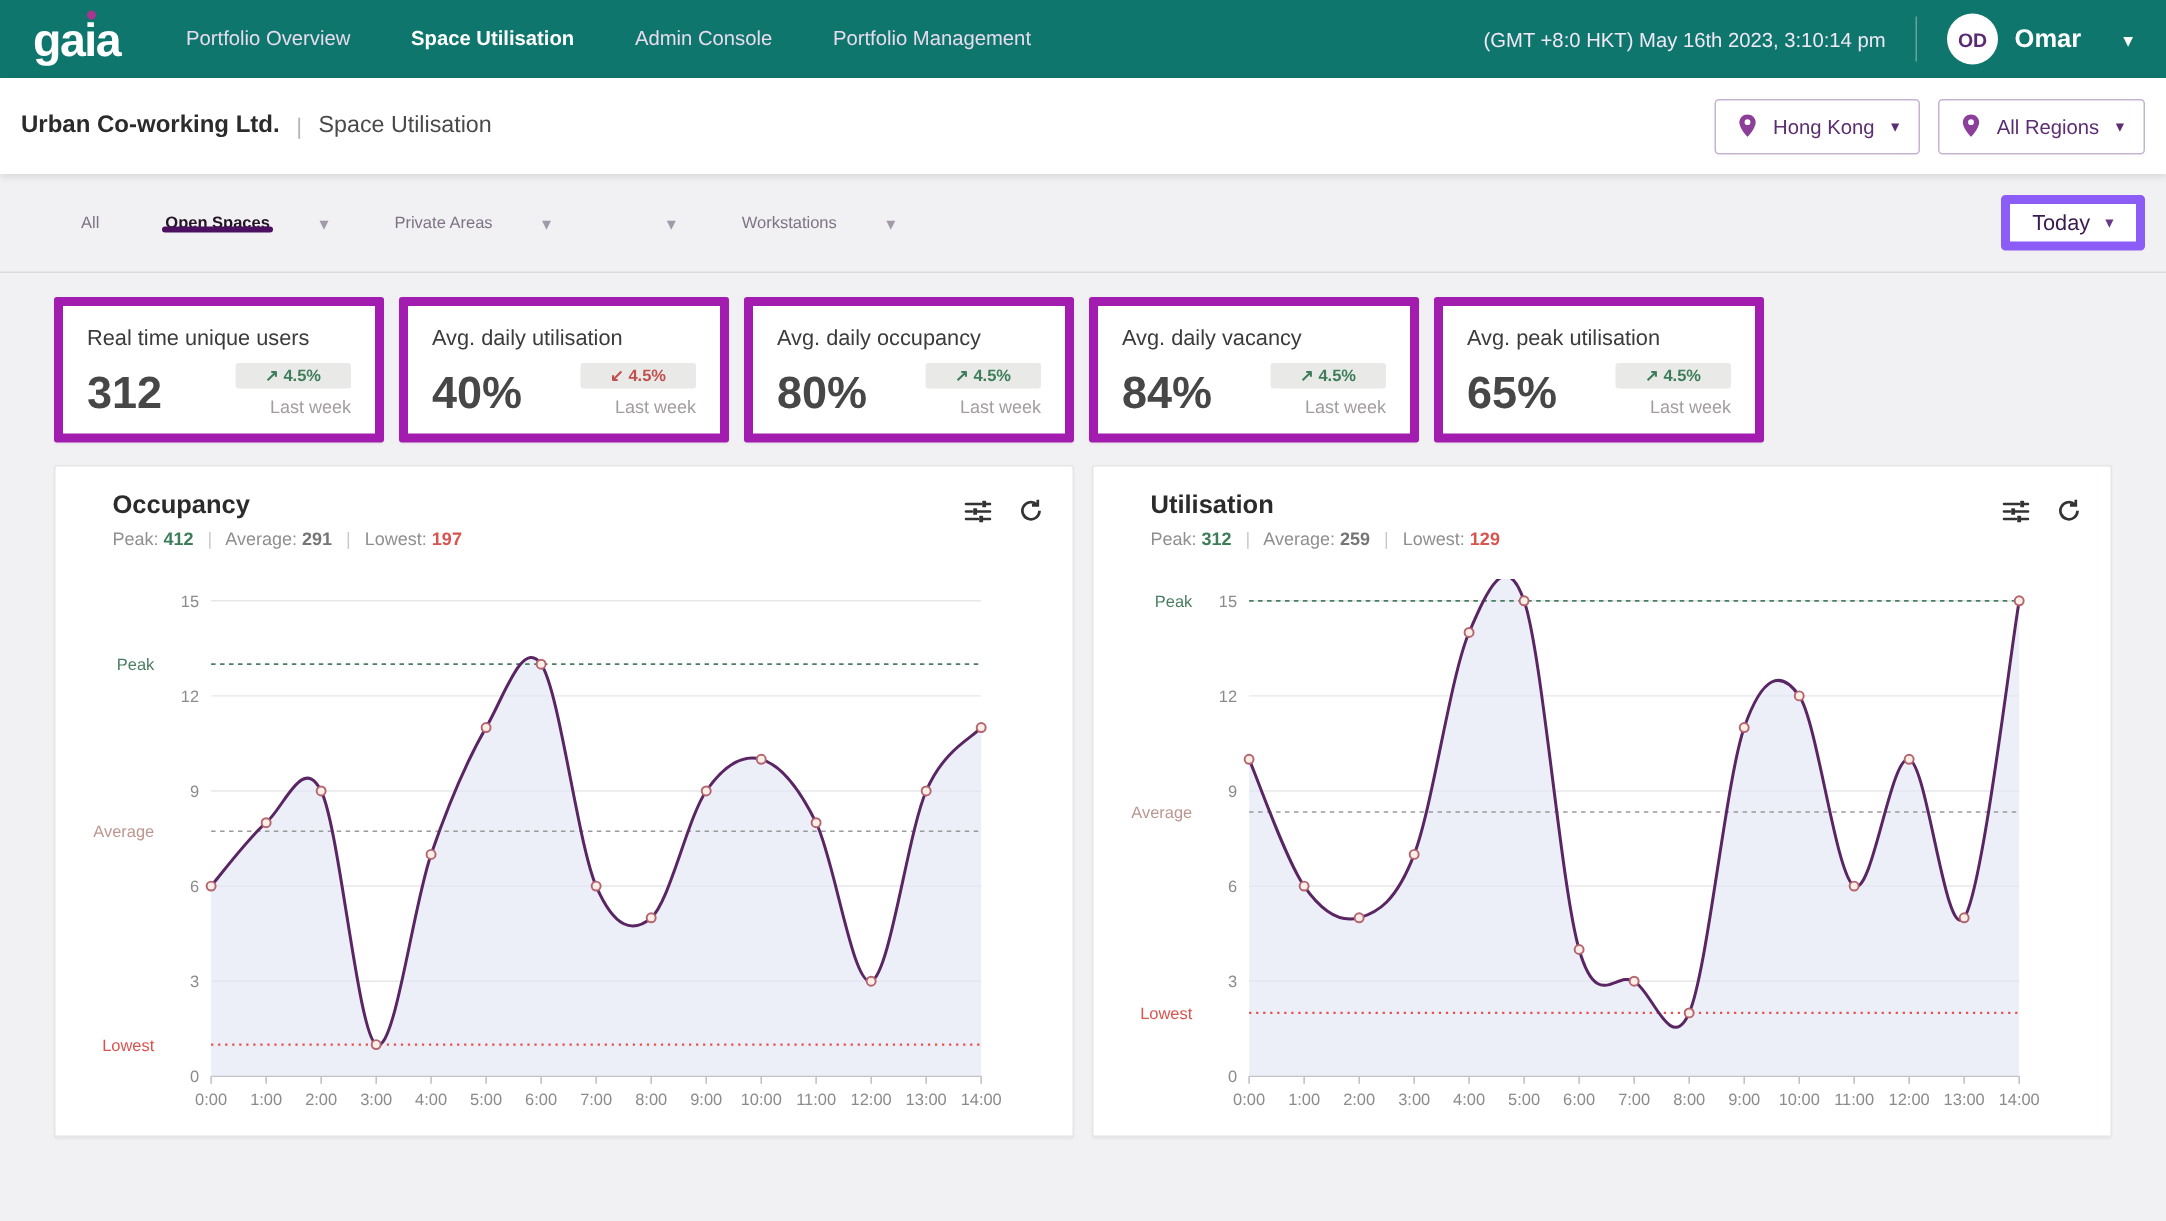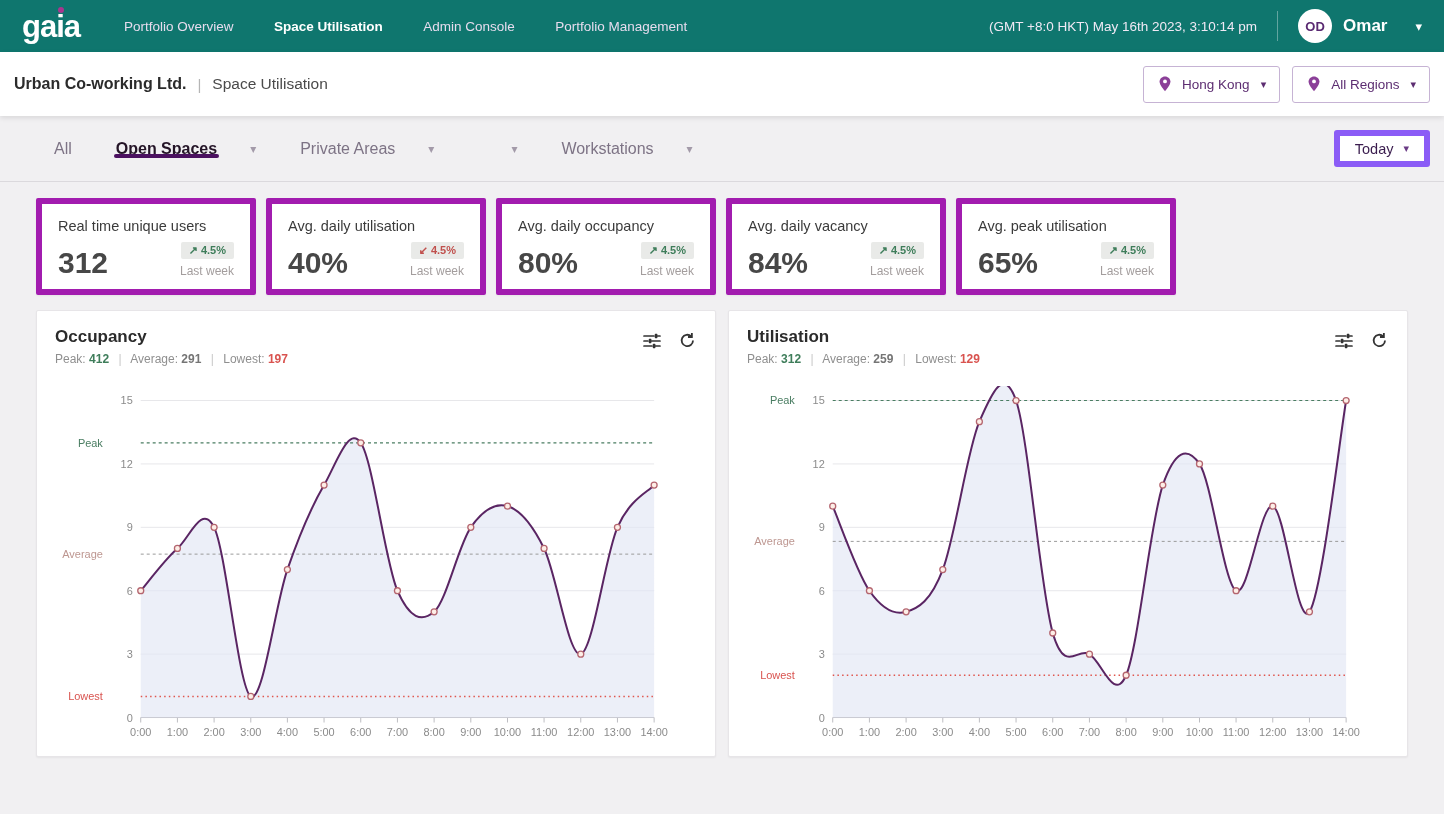--- a/index.html
+++ b/index.html
@@ -28,49 +28,49 @@
   .crumb-sep { color:#b5b5b5; font-size:15px; margin:0 11px; }
   .crumb-page { font-size:15.5px; color:#4a4a4a; }
   .region-btn { display:flex; align-items:center; gap:9px; height:37px; padding:0 13px; background:#fff;
     border:1px solid #c6b3d4; border-radius:3px; color:#5c2d71; font-size:13.5px; margin-left:12px; cursor:pointer; }
   .region-btn .caret { color:#5c2d71; font-size:11px; margin-left:2px; }
 
   
   .tabbar { height:66px; background:#f1f0f2; border-bottom:1px solid #dbd9dd; display:flex;
     align-items:center; padding:0 14px 0 54px; }
   .tab { display:flex; align-items:center; height:100%; position:relative; margin-right:44px; cursor:pointer; }
-  .tab-label { font-size:16px; color:#7d7385; position:relative; padding:8px 0; }
+  .tab-label { font-size:11px; color:#7d7385; position:relative; padding:8px 0; }
   .tab.active .tab-label { color:#241427; font-weight:700; }
   .tab.active .tab-label::after { content:""; position:absolute; left:-2px; right:-2px; bottom:8px;
     height:4px; border-radius:3px; background:#4b1160; }
   .tab-caret { color:#a39aa9; font-size:12px; margin-left:33px; cursor:pointer; }
   .today-btn { margin-left:auto; display:flex; align-items:center; gap:10px; height:37px; padding:0 15px;
     background:#fff; border:6px solid #8b5cf6; border-radius:3px; color:#3a1c4e; font-size:14.5px; cursor:pointer; }
   .today-btn .caret { color:#6a3a85; font-size:11px; }
 
   
   .content { padding:16px 36px 0; }
   .kpi-row { display:flex; gap:10px; }
   .kpi-card { width:220px; height:97px; background:#fff; border:6px solid #a21caf; border-radius:2px;
     box-shadow:0 1px 2px rgba(0,0,0,.05); padding:14px 16px 12px; }
   .kpi-title { font-size:14.5px; color:#3b3b3b; }
   .kpi-bottom { display:flex; justify-content:space-between; align-items:flex-end; margin-top:8px; }
   .kpi-value { font-size:30px; font-weight:700; color:#474747; line-height:1; }
   .kpi-right { display:flex; flex-direction:column; align-items:flex-end; }
-  .kpi-badge { background:#e9eae8; border-radius:2px; padding:2px 8px; font-size:11px; font-weight:700; }
+  .kpi-badge { background:#e9eae8; border-radius:2px; padding:2px 20px; font-size:11px; font-weight:700; }
   .kpi-badge.up { color:#3e7d5a; }
   .kpi-badge.down { color:#c0504d; }
   .kpi-arrow { margin-right:3px; font-size:11px; }
   .kpi-period { font-size:12px; color:#a39d9d; margin-top:5px; }
 
   
   .charts-row { display:flex; gap:12px; margin-top:15px; }
   .chart-card { flex:1; background:#fff; border:1px solid #e7e5e8; border-radius:2px;
     box-shadow:0 1px 2px rgba(0,0,0,.05); padding:16px 18px 6px; }
-  .chart-head { display:flex; justify-content:space-between; align-items:flex-start; }
+  .chart-head { display:flex; justify-content:space-between; align-items:flex-start;margin-left:20px; }
   .chart-title { font-size:17px; font-weight:700; color:#2b2b2b; }
   .chart-stats { font-size:12px; color:#8f8f8f; margin-top:5px; }
   .chart-stats .v-peak { color:#3e7d5a; font-weight:700; }
   .chart-stats .v-avg { color:#757575; font-weight:700; }
   .chart-stats .v-low { color:#d9534f; font-weight:700; }
   .chart-stats .s-sep { color:#c9c9c9; margin:0 6px; }
   .chart-actions { display:flex; align-items:center; gap:16px; padding-top:4px; }
   .icon-btn { cursor:pointer; line-height:0; }
   .chart-plot { margin-top:20px; }
   .tick { font-family:"Liberation Sans", sans-serif; font-size:11px; fill:#8b8b8b; }

